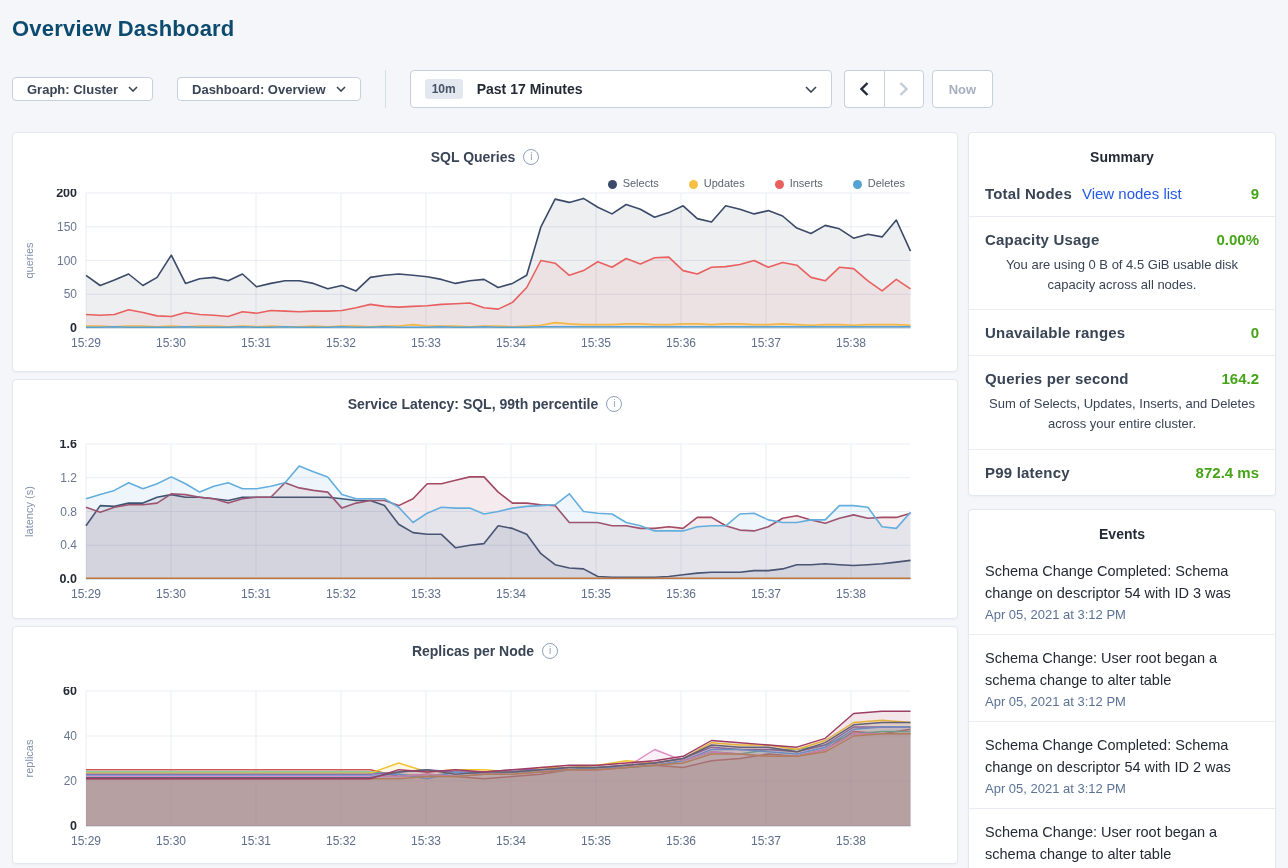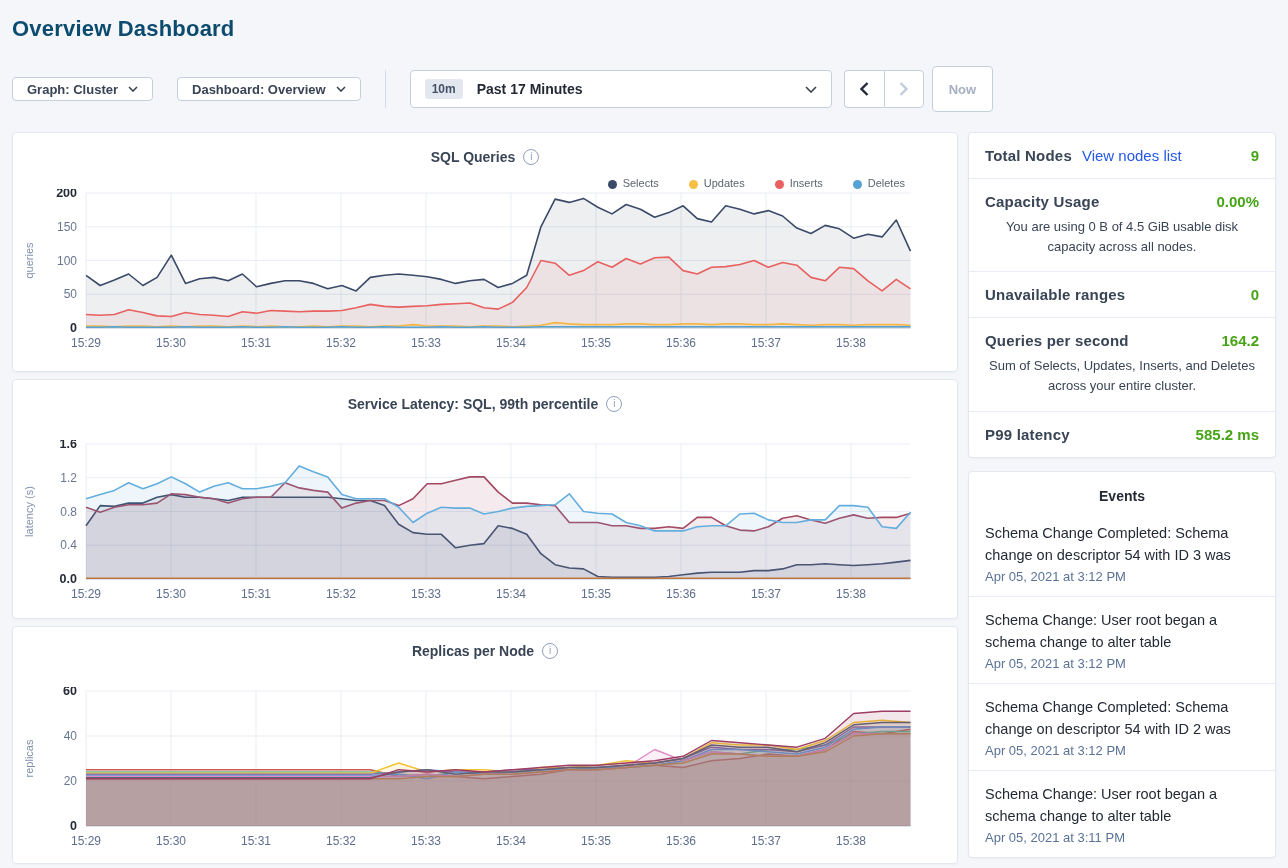--- a/index.html
+++ b/index.html
@@ -30,21 +30,21 @@
   .tp-label { font-size:14px; font-weight:700; color:#242a35; margin-left:14px; }
   .tp-chevron { margin-left:auto; }
   .navgroup { display:flex; margin-left:12px; }
   .navbtn {
     width:40px; height:38px; background:#fff; border:1px solid #c6cfdc;
     display:flex; align-items:center; justify-content:center; cursor:pointer;
   }
   .navbtn.prev { border-radius:4px 0 0 4px; border-right:none; }
   .navbtn.next { border-radius:0 4px 4px 0; cursor:default; }
   .now-btn {
-    margin-left:8px; height:46px; padding:0 16px; background:#fff;
+    margin-left:8px; height:38px; padding:0 16px; background:#fff;
     border:1px solid #c6cfdc; border-radius:4px; font-family:inherit;
     font-size:13px; font-weight:700; color:#a6b0c0; cursor:default;
   }
 
   
   .main { display:flex; margin-top:24px; align-items:flex-start; }
   .charts { width:946px; }
   .sidebar { width:315px; margin-left:10px; }
   .card {
     background:#fff; border:1px solid #e3e8ef; border-radius:4px;
@@ -301,20 +301,21 @@
             <text x="753" y="158" text-anchor="middle" font-size="12" fill="#5f6e8c">15:37</text>
             <text x="838" y="158" text-anchor="middle" font-size="12" fill="#5f6e8c">15:38</text>
             <text x="20" y="71.5" font-size="11" fill="#8291ab" text-anchor="middle" transform="rotate(-90 20 71.5)">replicas</text>
           </svg>
       </div>
 
     </div>
 
     <div class="sidebar">
       <div class="card side-card">
+        <div class="side-title">Summary</div>
         <div id="summary-rows">
             <div class="sum-row">
               <div class="sum-head">
                 <span class="sum-label">Total Nodes</span>
                 <a class="sum-link">View nodes list</a>
                 <span class="sum-value">9</span>
               </div>
             </div>
             <div class="sum-row">
               <div class="sum-head">
@@ -332,21 +333,21 @@
             <div class="sum-row">
               <div class="sum-head">
                 <span class="sum-label">Queries per second</span>
                 <span class="sum-value">164.2</span>
               </div>
               <div class="sum-desc">Sum of Selects, Updates, Inserts, and Deletes across your entire cluster.</div>
             </div>
             <div class="sum-row">
               <div class="sum-head">
                 <span class="sum-label">P99 latency</span>
-                <span class="sum-value">585.2 ms</span>
+                <span class="sum-value">872.4 ms</span>
               </div>
             </div>
           </div>
       </div>
       <div class="card side-card">
         <div class="side-title">Events</div>
         <div id="events-list">
             <div class="event-item">
               <div class="event-text">Schema Change Completed: Schema change on descriptor 54 with ID 3 was</div>
               <div class="event-time">Apr 05, 2021 at 3:12 PM</div>

